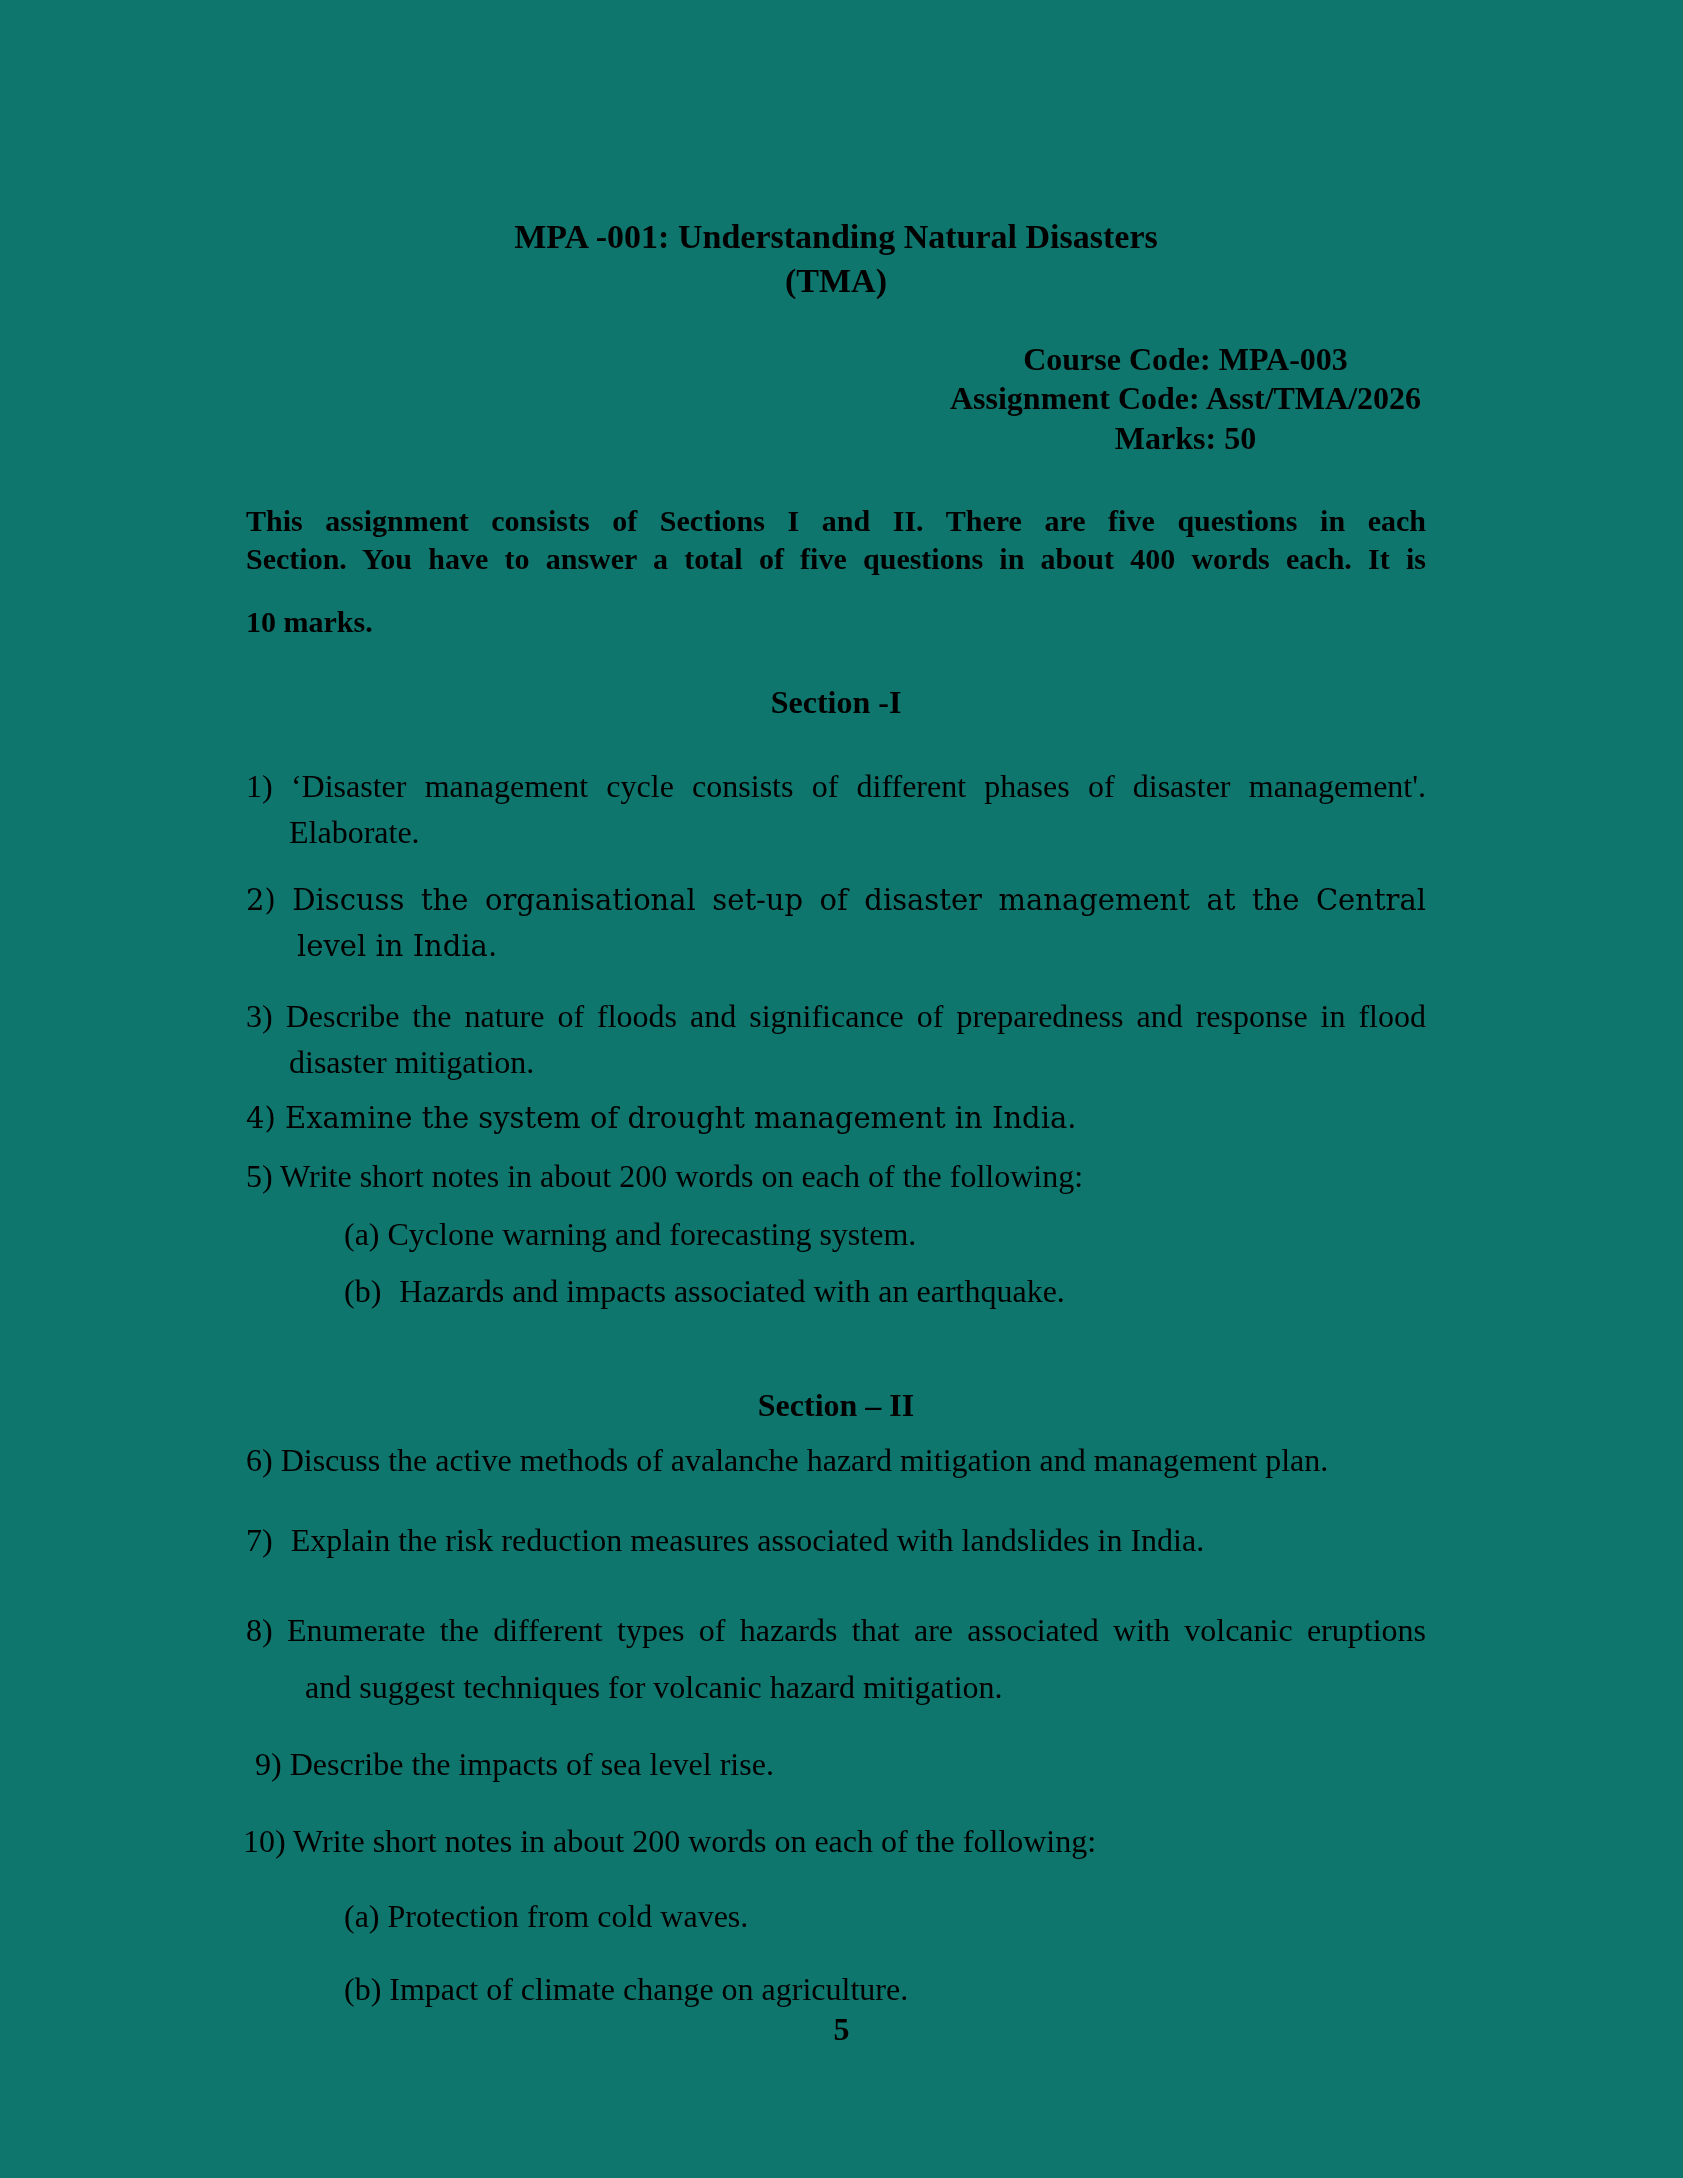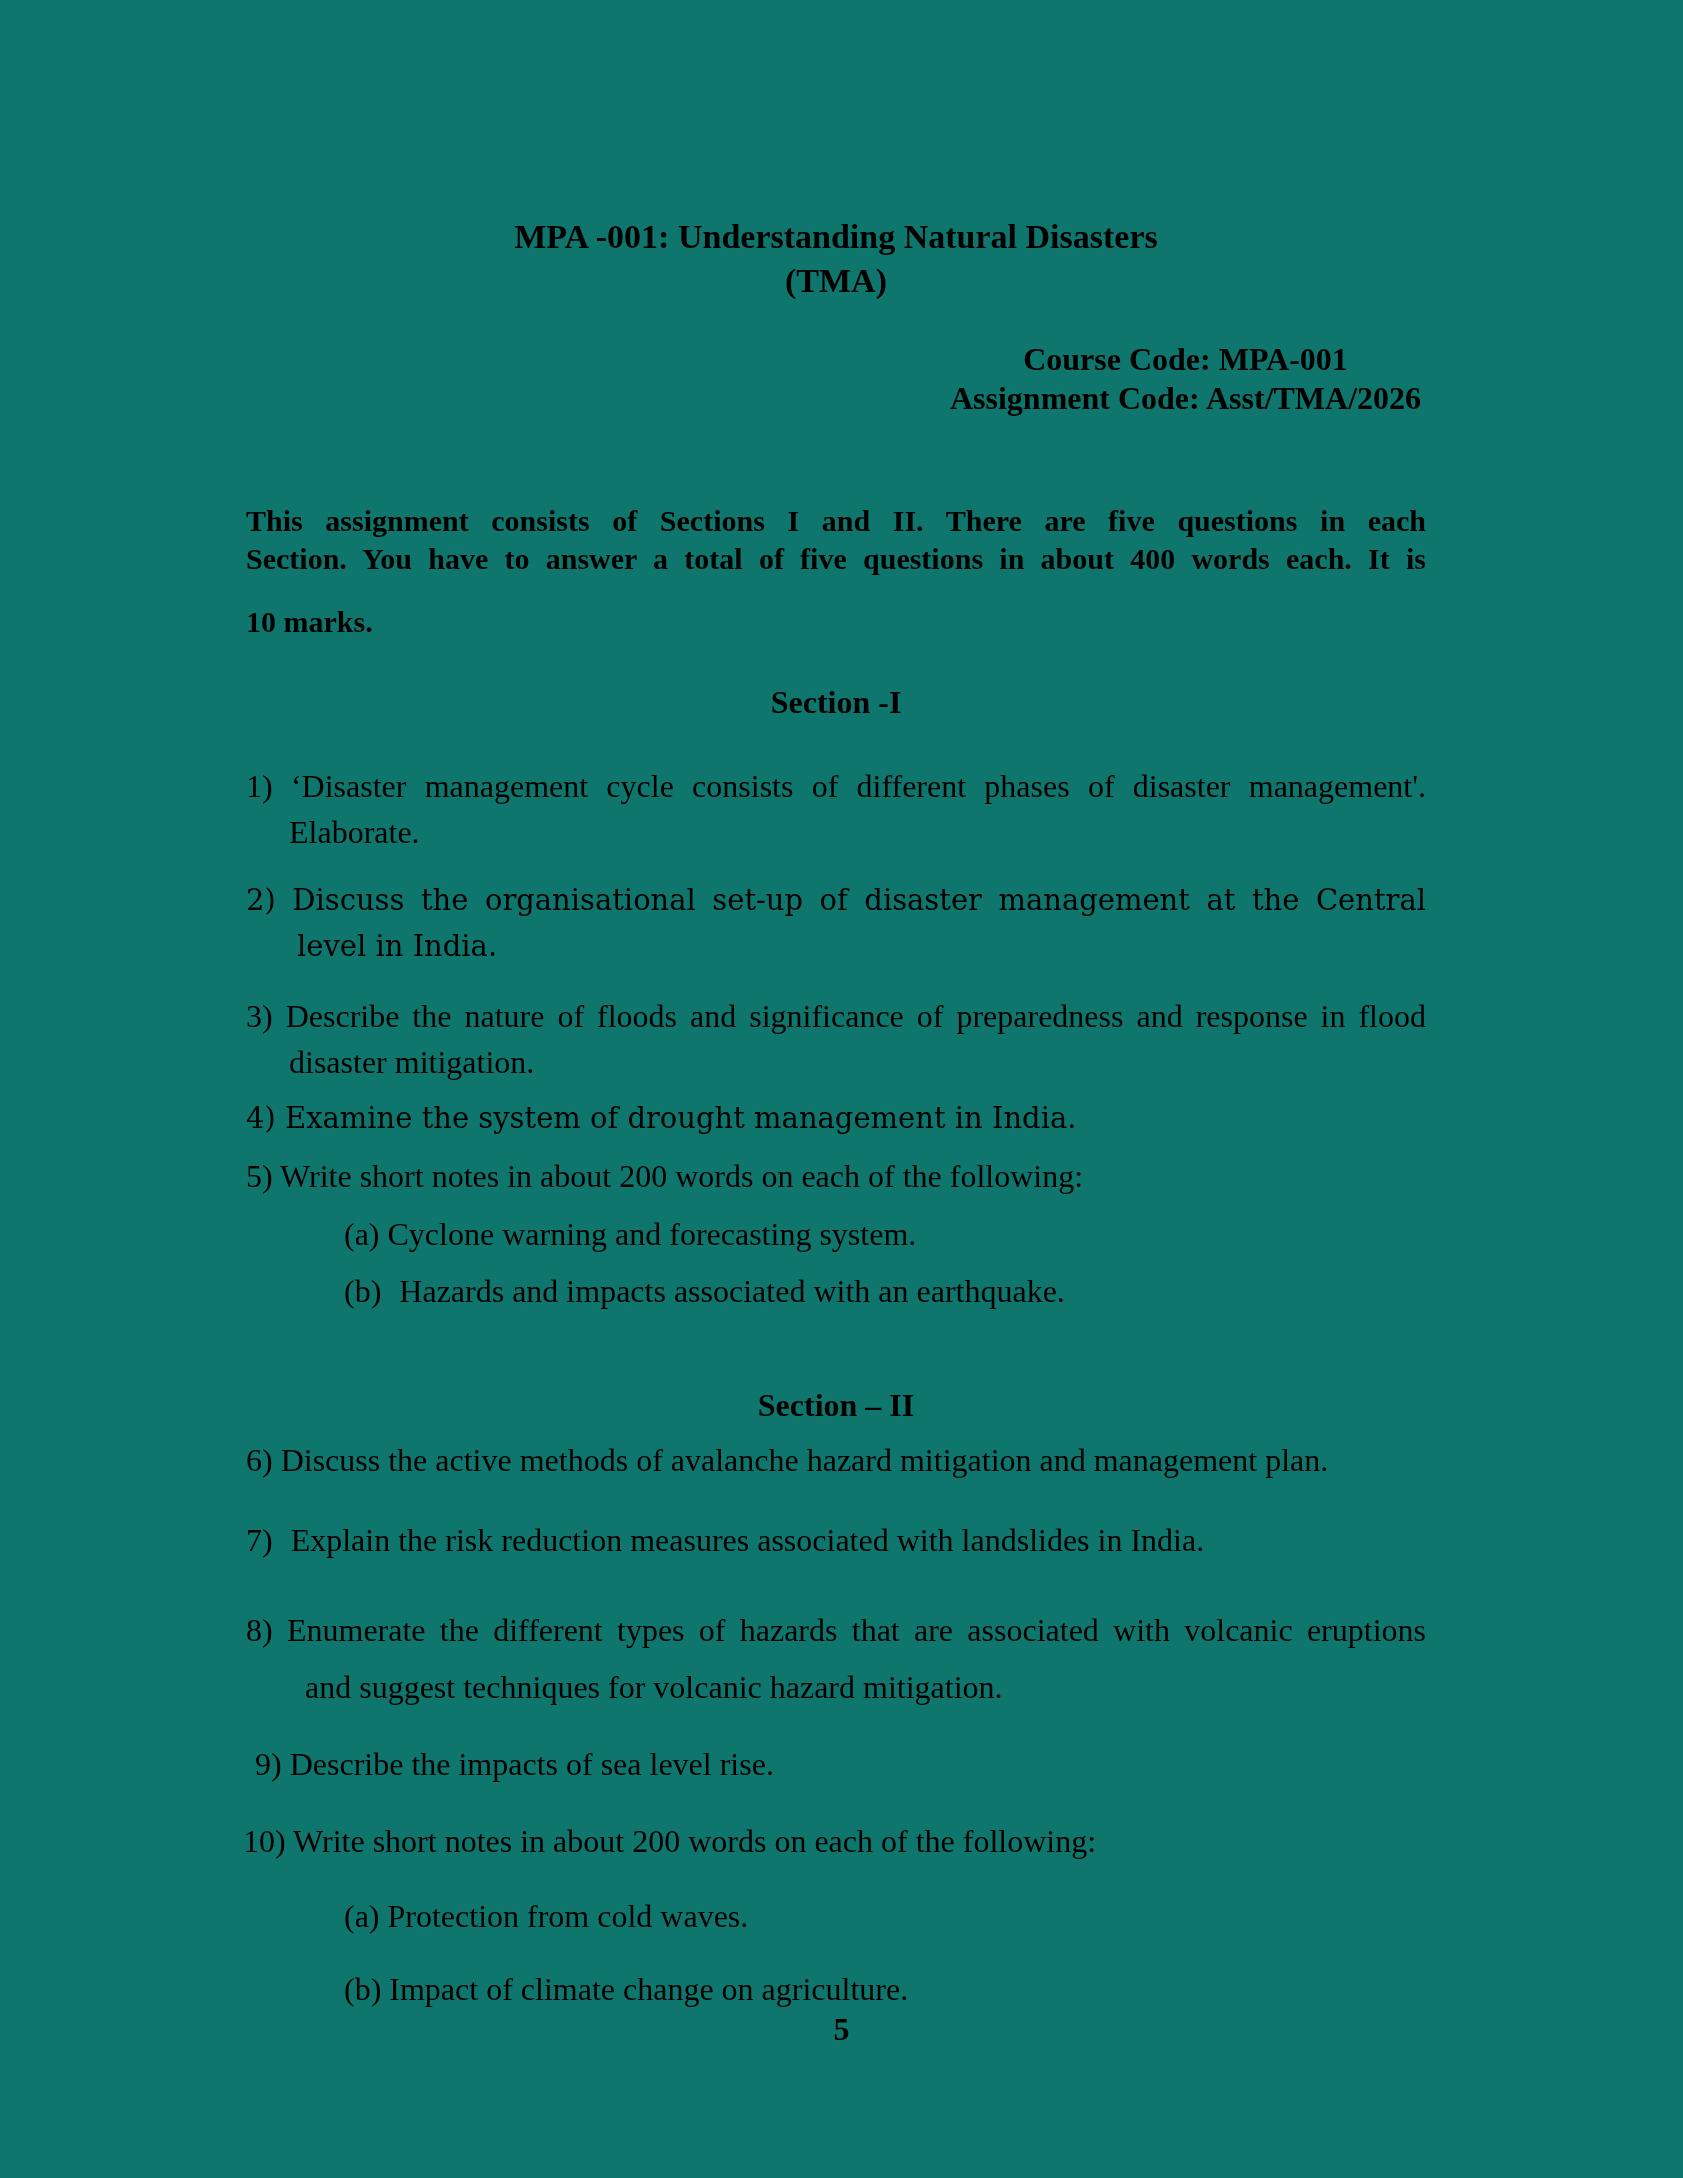--- a/index.html
+++ b/index.html
@@ -34,22 +34,23 @@
   .num { }
 </style>
 </head>
 <body>
 
 <div class="page">
 
   <div class="abs l ctr bold title" style="top:218px">MPA -001: Understanding Natural Disasters</div>
   <div class="abs l ctr bold title" style="top:262px">(TMA)</div>
 
-  <div class="abs ctr bold body-txt" style="top:339px; left:928px; width:515px;">Course Code: MPA-001</div>
+  <div class="abs ctr bold body-txt" style="top:339px; left:928px; width:515px;">Course Code: MPA-003</div>
   <div class="abs ctr bold body-txt" style="top:378px; left:928px; width:515px;">Assignment Code: Asst/TMA/2026</div>
+  <div class="abs ctr bold body-txt" style="top:418px; left:928px; width:515px;">Marks: 50</div>
 
   <div class="abs l bold intro jl" style="top:492px">This assignment consists of Sections I and II. There are five questions in each</div>
   <div class="abs l bold intro jl" style="top:530px">Section. You have to answer a total of five questions in about 400 words each. It is</div>
   <div class="abs l bold intro" style="top:605px">10 marks.</div>
 
   <div class="abs l ctr bold body-txt" style="top:682px">Section -I</div>
 
   <div class="abs l body-txt jl" style="top:754px"><span class="num">1)</span> <span>‘Disaster management cycle consists of different phases of disaster management'.</span></div>
   <div class="abs body-txt" style="top:812px; left:289px; width:1137px;">Elaborate.</div>
 

